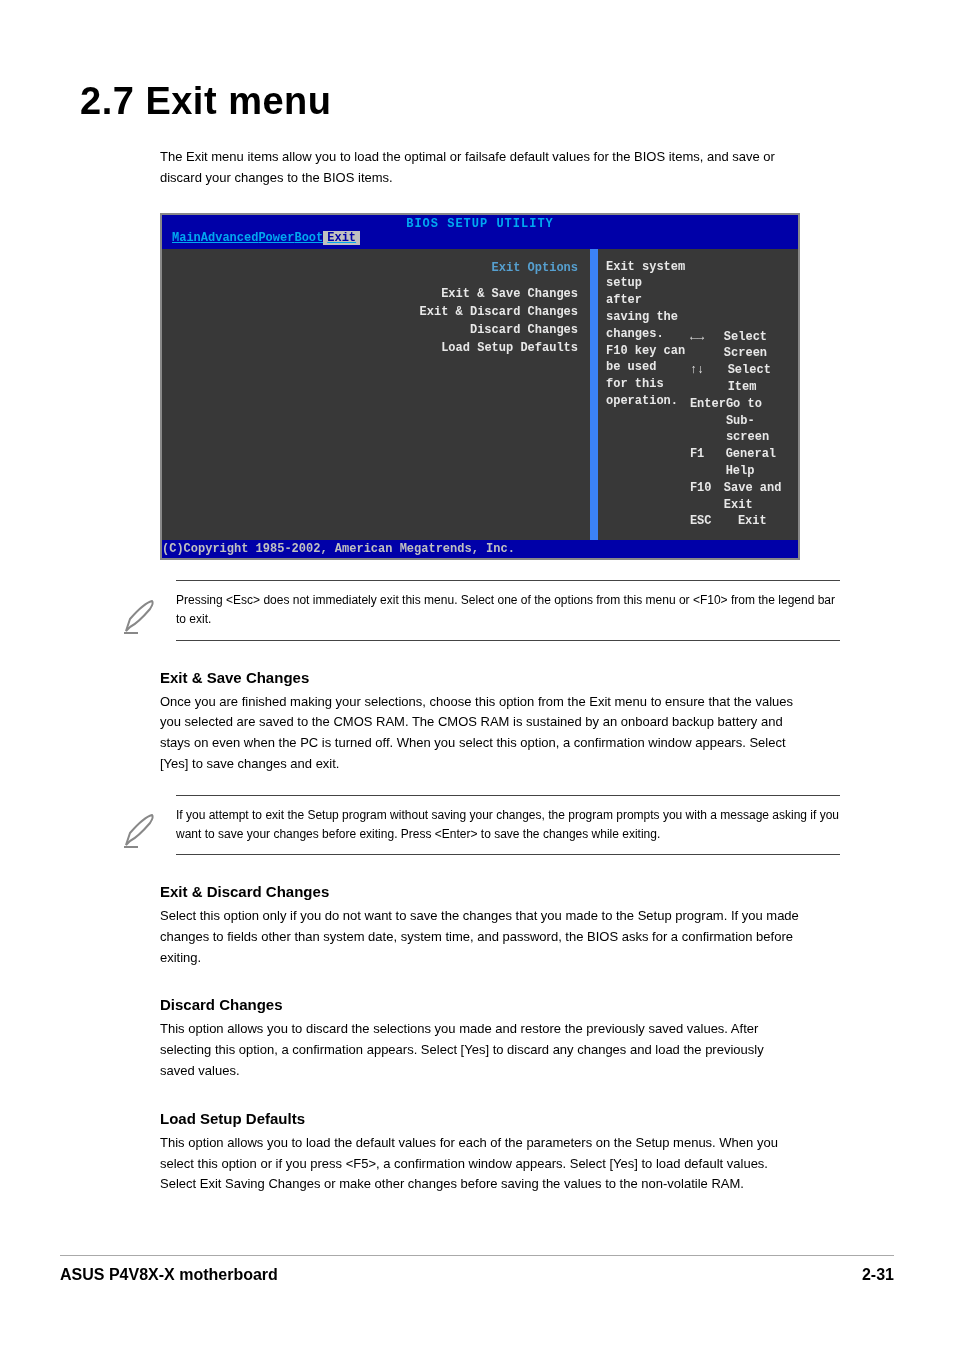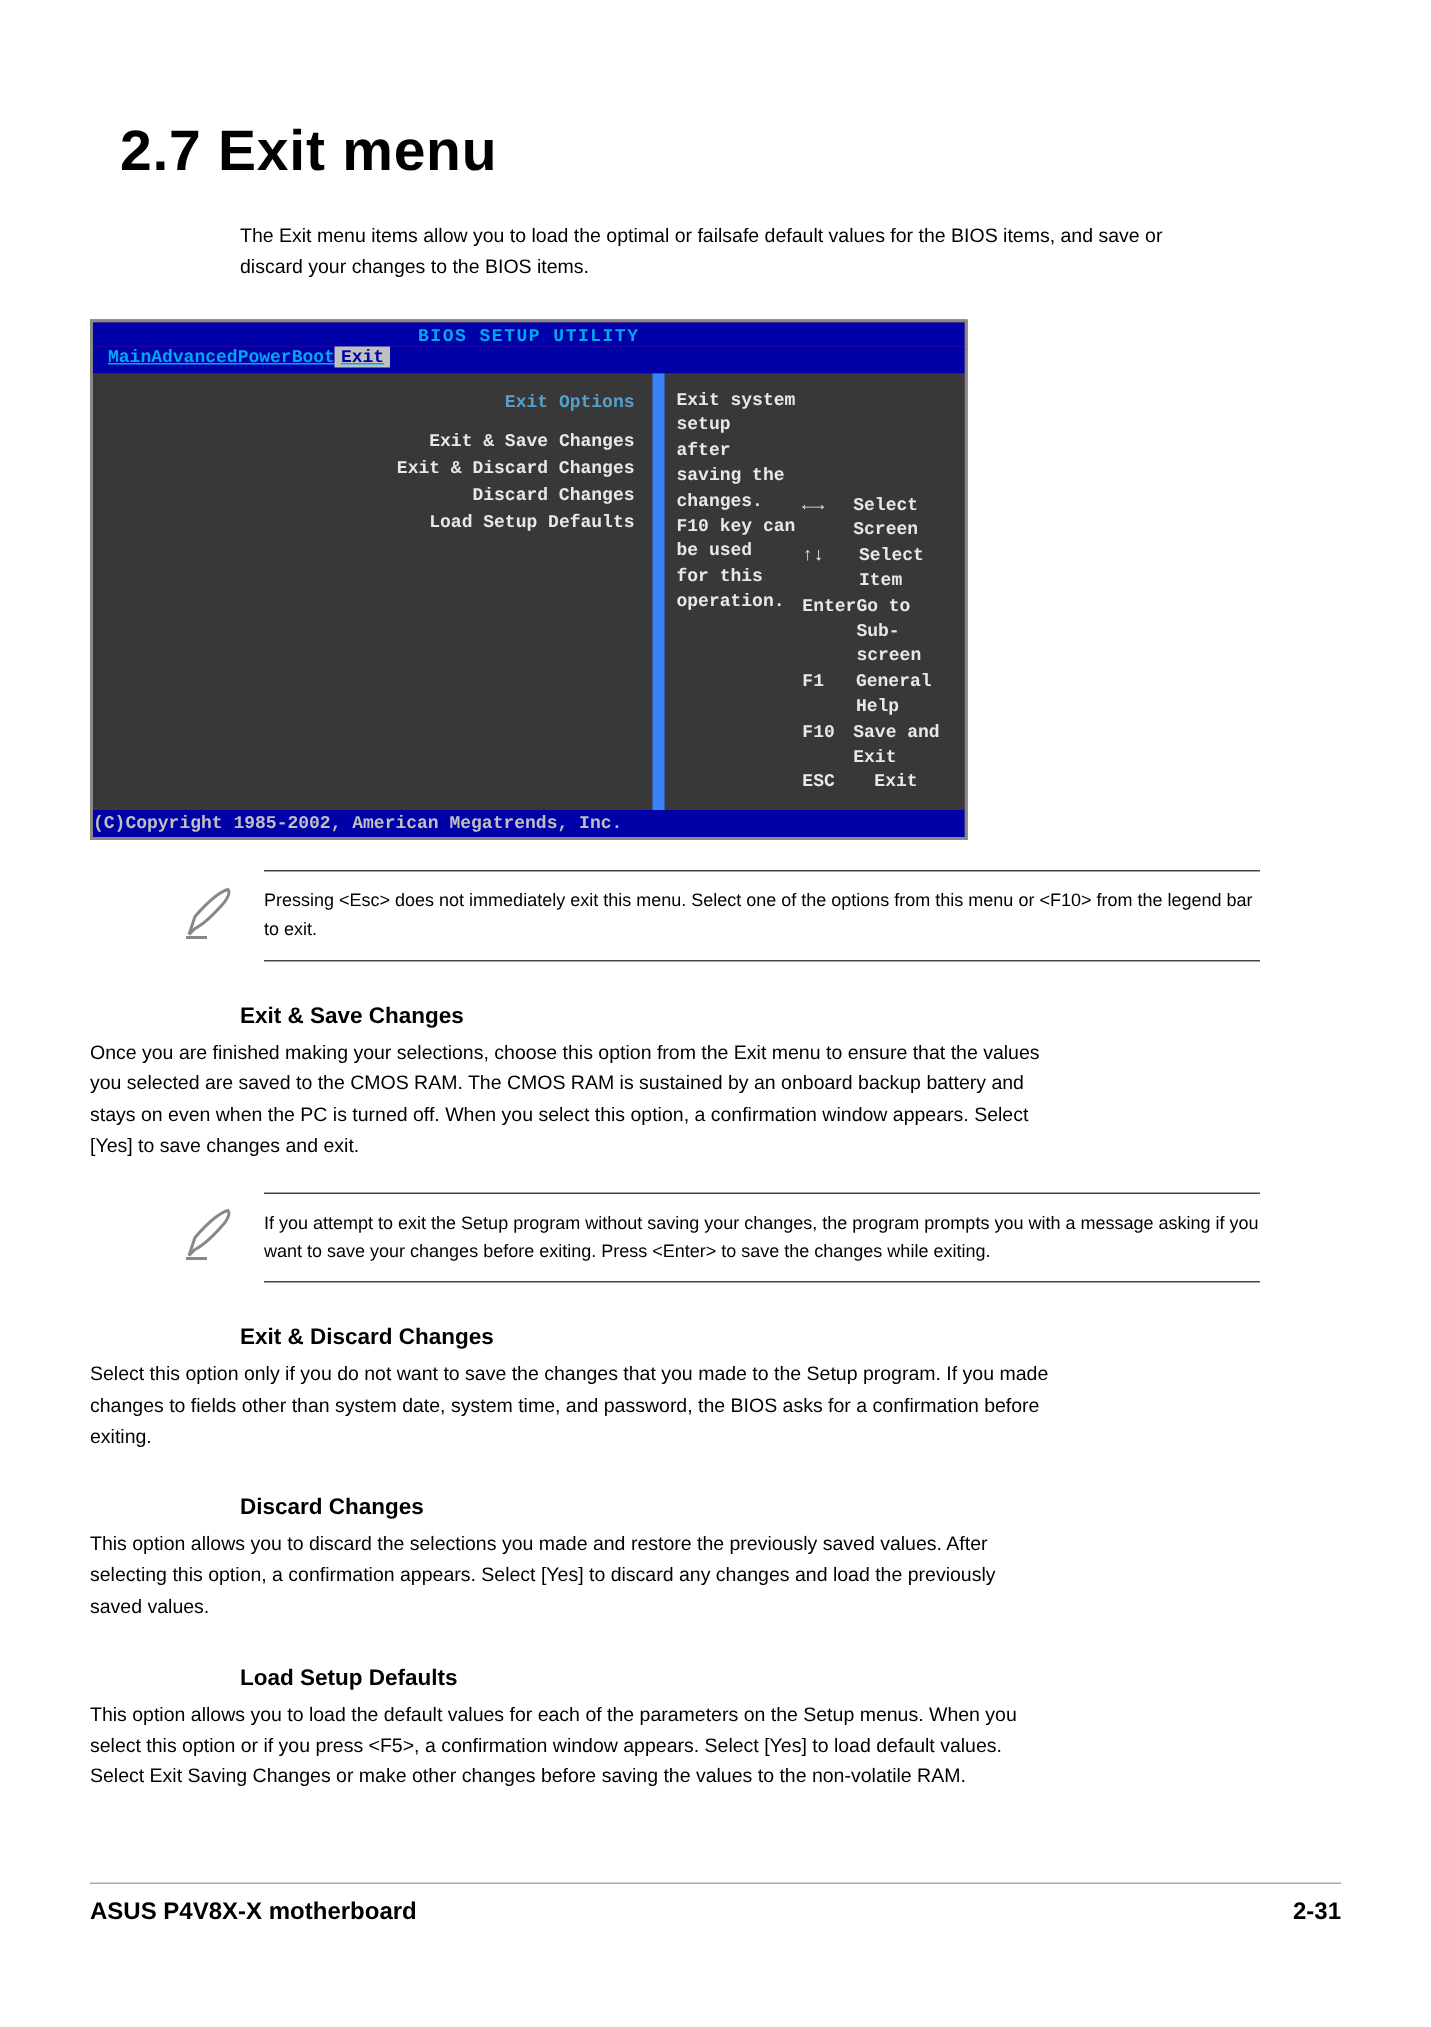--- a/index.html
+++ b/index.html
@@ -22,26 +22,27 @@
   .intro-text {
     font-size: 13px;
     line-height: 1.6;
     max-width: 640px;
     margin-left: 100px;
     margin-bottom: 24px;
   }
 
   
   .bios-box {
-    width: 585px;
+    width: 640px;
+    margin-left: 100px;
     font-family: "Courier New", monospace;
     font-size: 12px;
     font-weight: bold;
     color: #c0c0c0;
-    background: #701a75;
+    background: #fef9c3;
     border: 2px solid #888;
   }
   .bios-title {
     text-align: center;
     color: #00a8f0;
     background: #0000a8;
     padding: 2px 0 0 0;
     font-weight: bold;
     letter-spacing: 1px;
   }
@@ -88,21 +89,21 @@
   .bios-legend-key { width: 48px; }
   .bios-footer {
     background: #0000a8;
     color: #c0c0c0;
     text-align: left;
     padding: 2px 0;
   }
 
   .note-block {
     display: flex;
-    align-items: center;
+    align-items: flex-end;
     gap: 16px;
     margin: 20px 0 12px 60px;
     max-width: 720px;
   }
   .note-block .feather-icon {
     flex: 0 0 40px;
     margin-top: 2px;
   }
   .note-text {
     border-top: 1px solid #444;
@@ -115,20 +116,21 @@
 
   .sub-heading {
     font-size: 15px;
     font-weight: bold;
     margin: 28px 0 6px 100px;
   }
   .body-text {
     font-size: 13px;
     line-height: 1.6;
     max-width: 640px;
+    margin-left: 100px;
     margin-bottom: 8px;
   }
 
   .page-footer {
     border-top: 1px solid #aaa;
     margin-top: 60px;
     padding-top: 10px;
     display: flex;
     justify-content: space-between;
     font-size: 16px;

